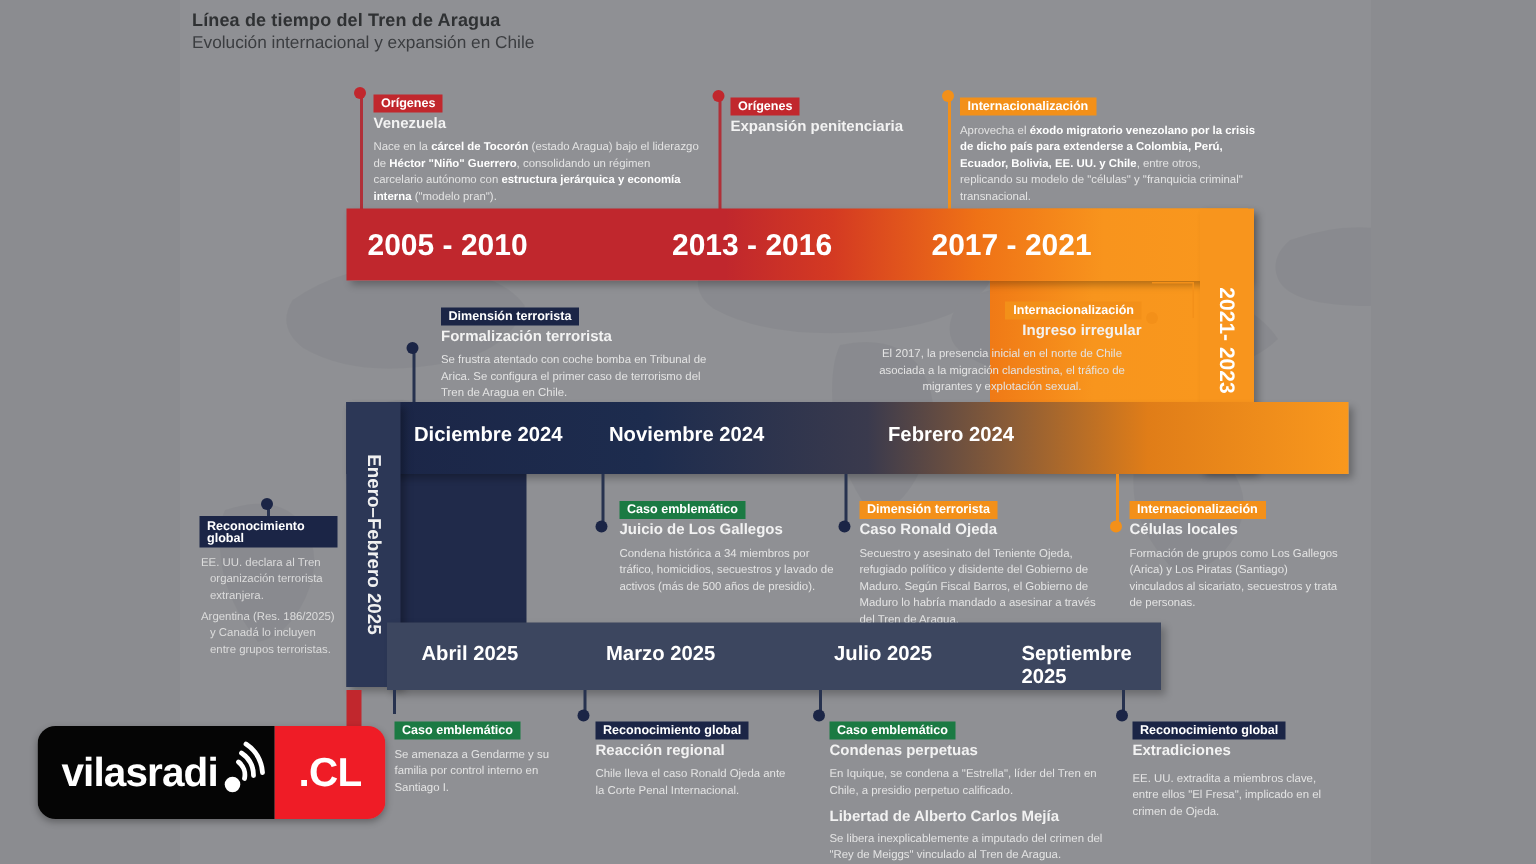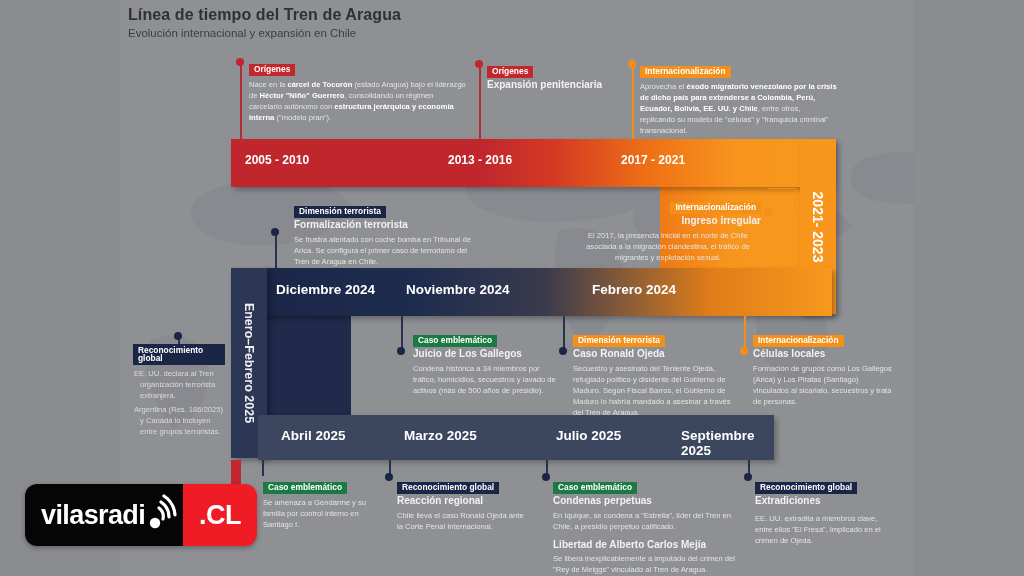--- a/index.html
+++ b/index.html
@@ -13,21 +13,21 @@
   
   .side-bar { position:absolute; top:0; bottom:0; width:120px; background:#8b8c90; }
   .side-bar.left { left:0; }
   .side-bar.right { right:0; width:110px; }
 
   
   .map-tex { position:absolute; inset:0; opacity:.16; pointer-events:none; }
 
   
   .hdr { position:absolute; left:128px; top:6px; }
-  .hdr h1 { font-size:16px; font-weight:bold; color:#2f3133; letter-spacing:.1px; }
+  .hdr h1 { font-size:12px; font-weight:bold; color:#2f3133; letter-spacing:.1px; }
   .hdr h2 { font-size:11.5px; font-weight:normal; color:#3b3d40; margin-top:3px; }
 
   
   .ann { position:absolute; }
   .tag {
     display:inline-block; font-size:8.4px; font-weight:bold; color:#fff;
     padding:1.5px 5px 2px 5px; line-height:1.05; white-space:nowrap;
   }
   .tag.red    { background:#c1272d; }
   .tag.orange { background:#f39019; color:#ffffff; }
@@ -49,41 +49,41 @@
   .dot.orange { background:#f39019; }
   .dot.navy { background:#1b2546; }
   .elbow { position:absolute; border-color:#f39019; border-style:solid; }
 
   
   .bar1 {
     position:absolute; left:231px; top:139px; width:601px; height:48px;
     background:linear-gradient(90deg,#c0272d 0%,#c0272d 42%,#d43a22 54%,#ef7216 70%,#f8941d 84%,#f9981d 100%);
     box-shadow:3px 3px 5px rgba(0,0,0,.28);
   }
-  .bar1 .yr { position:absolute; top:14px; font-size:12px; font-weight:bold; color:#fff; }
+  .bar1 .yr { position:absolute; top:14px; font-size:20px; font-weight:bold; color:#fff; }
 
   
   .vblock {
     position:absolute; left:800px; top:139px; width:36px; height:175px;
     background:#f8951d; box-shadow:3px 3px 5px rgba(0,0,0,.28);
   }
   .vblock span {
     position:absolute; left:50%; top:50%;
     transform:translate(-50%,-50%) rotate(90deg);
     font-size:14px; font-weight:bold; color:#fff; white-space:nowrap;
   }
   
   .opanel {
     position:absolute; left:660px; top:139px; width:172px; height:175px;
     background:linear-gradient(90deg,#f07a16 0%,#f8951d 40%,#f9981d 100%);
   }
 
   
   .bar2 {
-    position:absolute; left:231px; top:268px; width:601px; height:48px;
+    position:absolute; left:231px; top:268px; width:668px; height:48px;
     background:linear-gradient(90deg,#1b2546 0%,#1d2c4e 30%,#3a3a4d 52%,#8a5c37 66%,#e07d18 80%,#f9981d 100%);
     box-shadow:3px 3px 5px rgba(0,0,0,.28);
   }
   .bar2 .yr { position:absolute; top:14px; font-size:13.5px; font-weight:bold; color:#fff; }
 
   
   .vblock2 {
     position:absolute; left:231px; top:268px; width:36px; height:190px;
     background:#2c3756; box-shadow:3px 3px 5px rgba(0,0,0,.28);
   }
@@ -147,20 +147,21 @@
 
   <div class="hdr">
     <h1>Línea de tiempo del Tren de Aragua</h1>
     <h2>Evolución internacional y expansión en Chile</h2>
   </div>
 
   <div class="vline" style="left:240px;top:62px;height:80px;"></div>
   <div class="dot red" style="left:236px;top:58px;"></div>
   <div class="ann" style="left:249px;top:58px;width:218px;">
     <span class="tag red">Orígenes</span>
+    <div class="sub">Venezuela</div>
     <div class="body">Nace en la <b>cárcel de Tocorón</b> (estado Aragua) bajo el liderazgo de <b>Héctor "Niño" Guerrero</b>, consolidando un régimen carcelario autónomo con <b>estructura jerárquica y economía interna</b> ("modelo pran").</div>
   </div>
 
   <div class="vline" style="left:479px;top:64px;height:78px;"></div>
   <div class="dot red" style="left:475px;top:60px;"></div>
   <div class="ann" style="left:487px;top:60px;width:140px;">
     <span class="tag red">Orígenes</span>
     <div class="sub">Expansión penitenciaria</div>
   </div>
 

